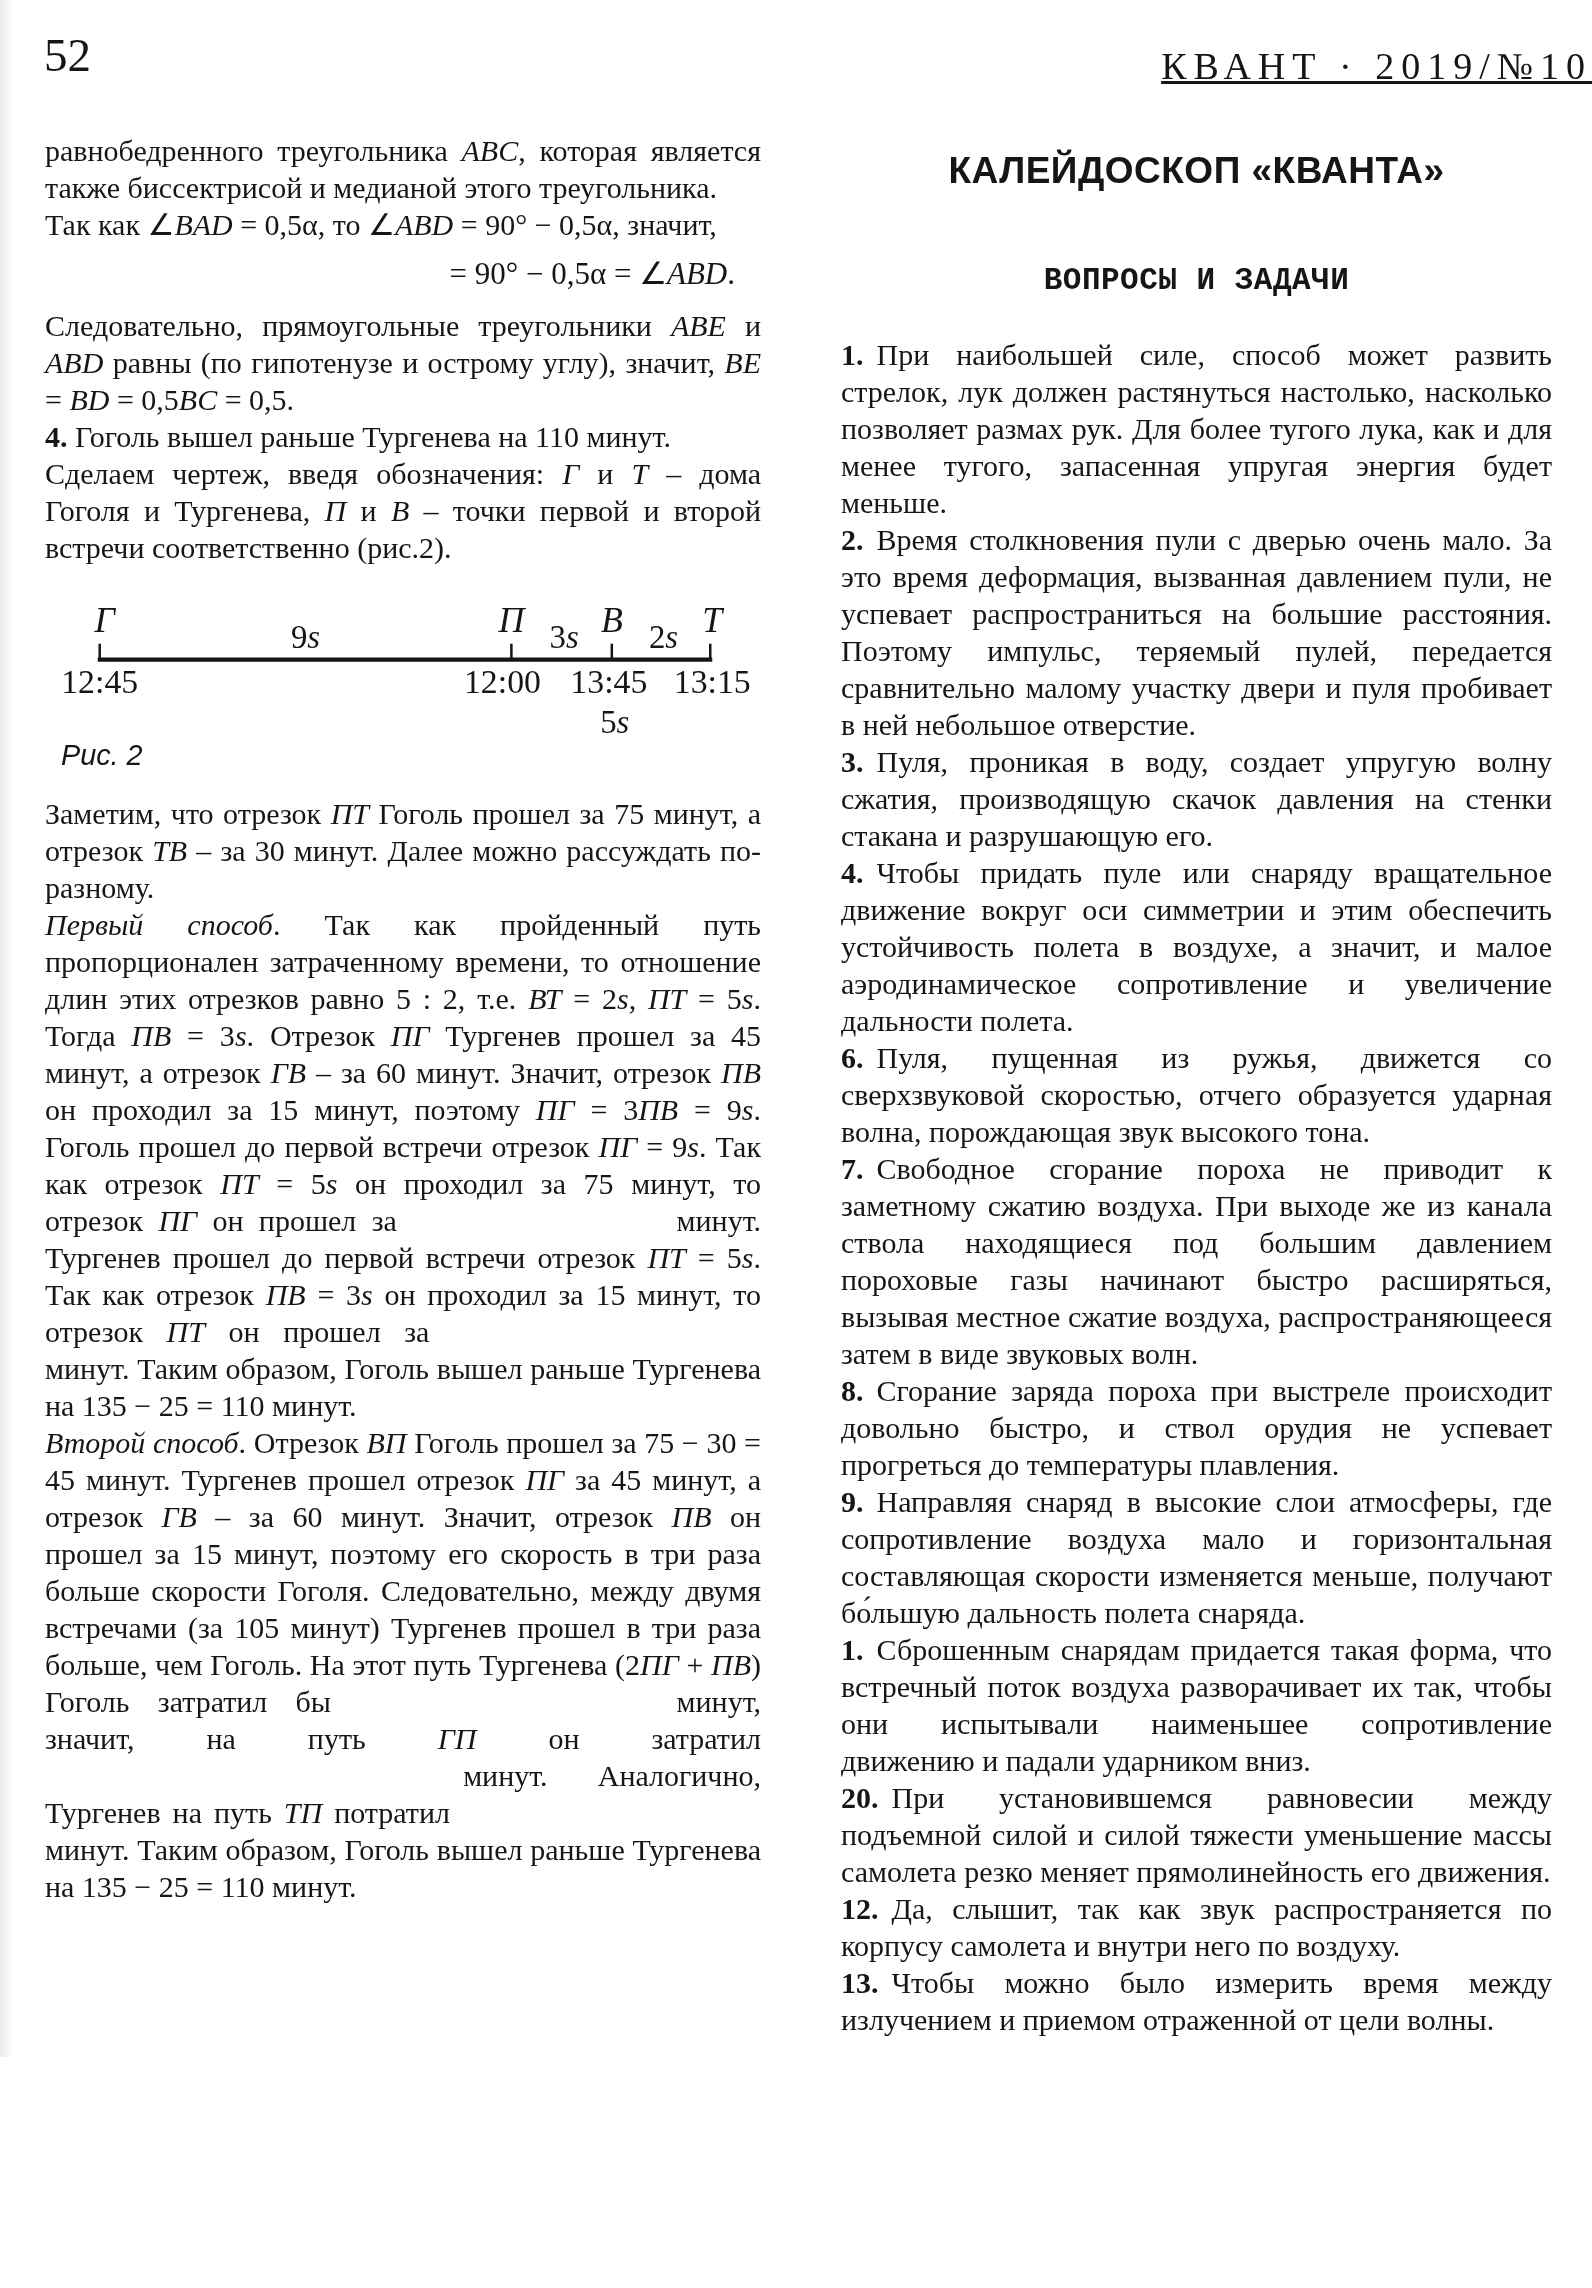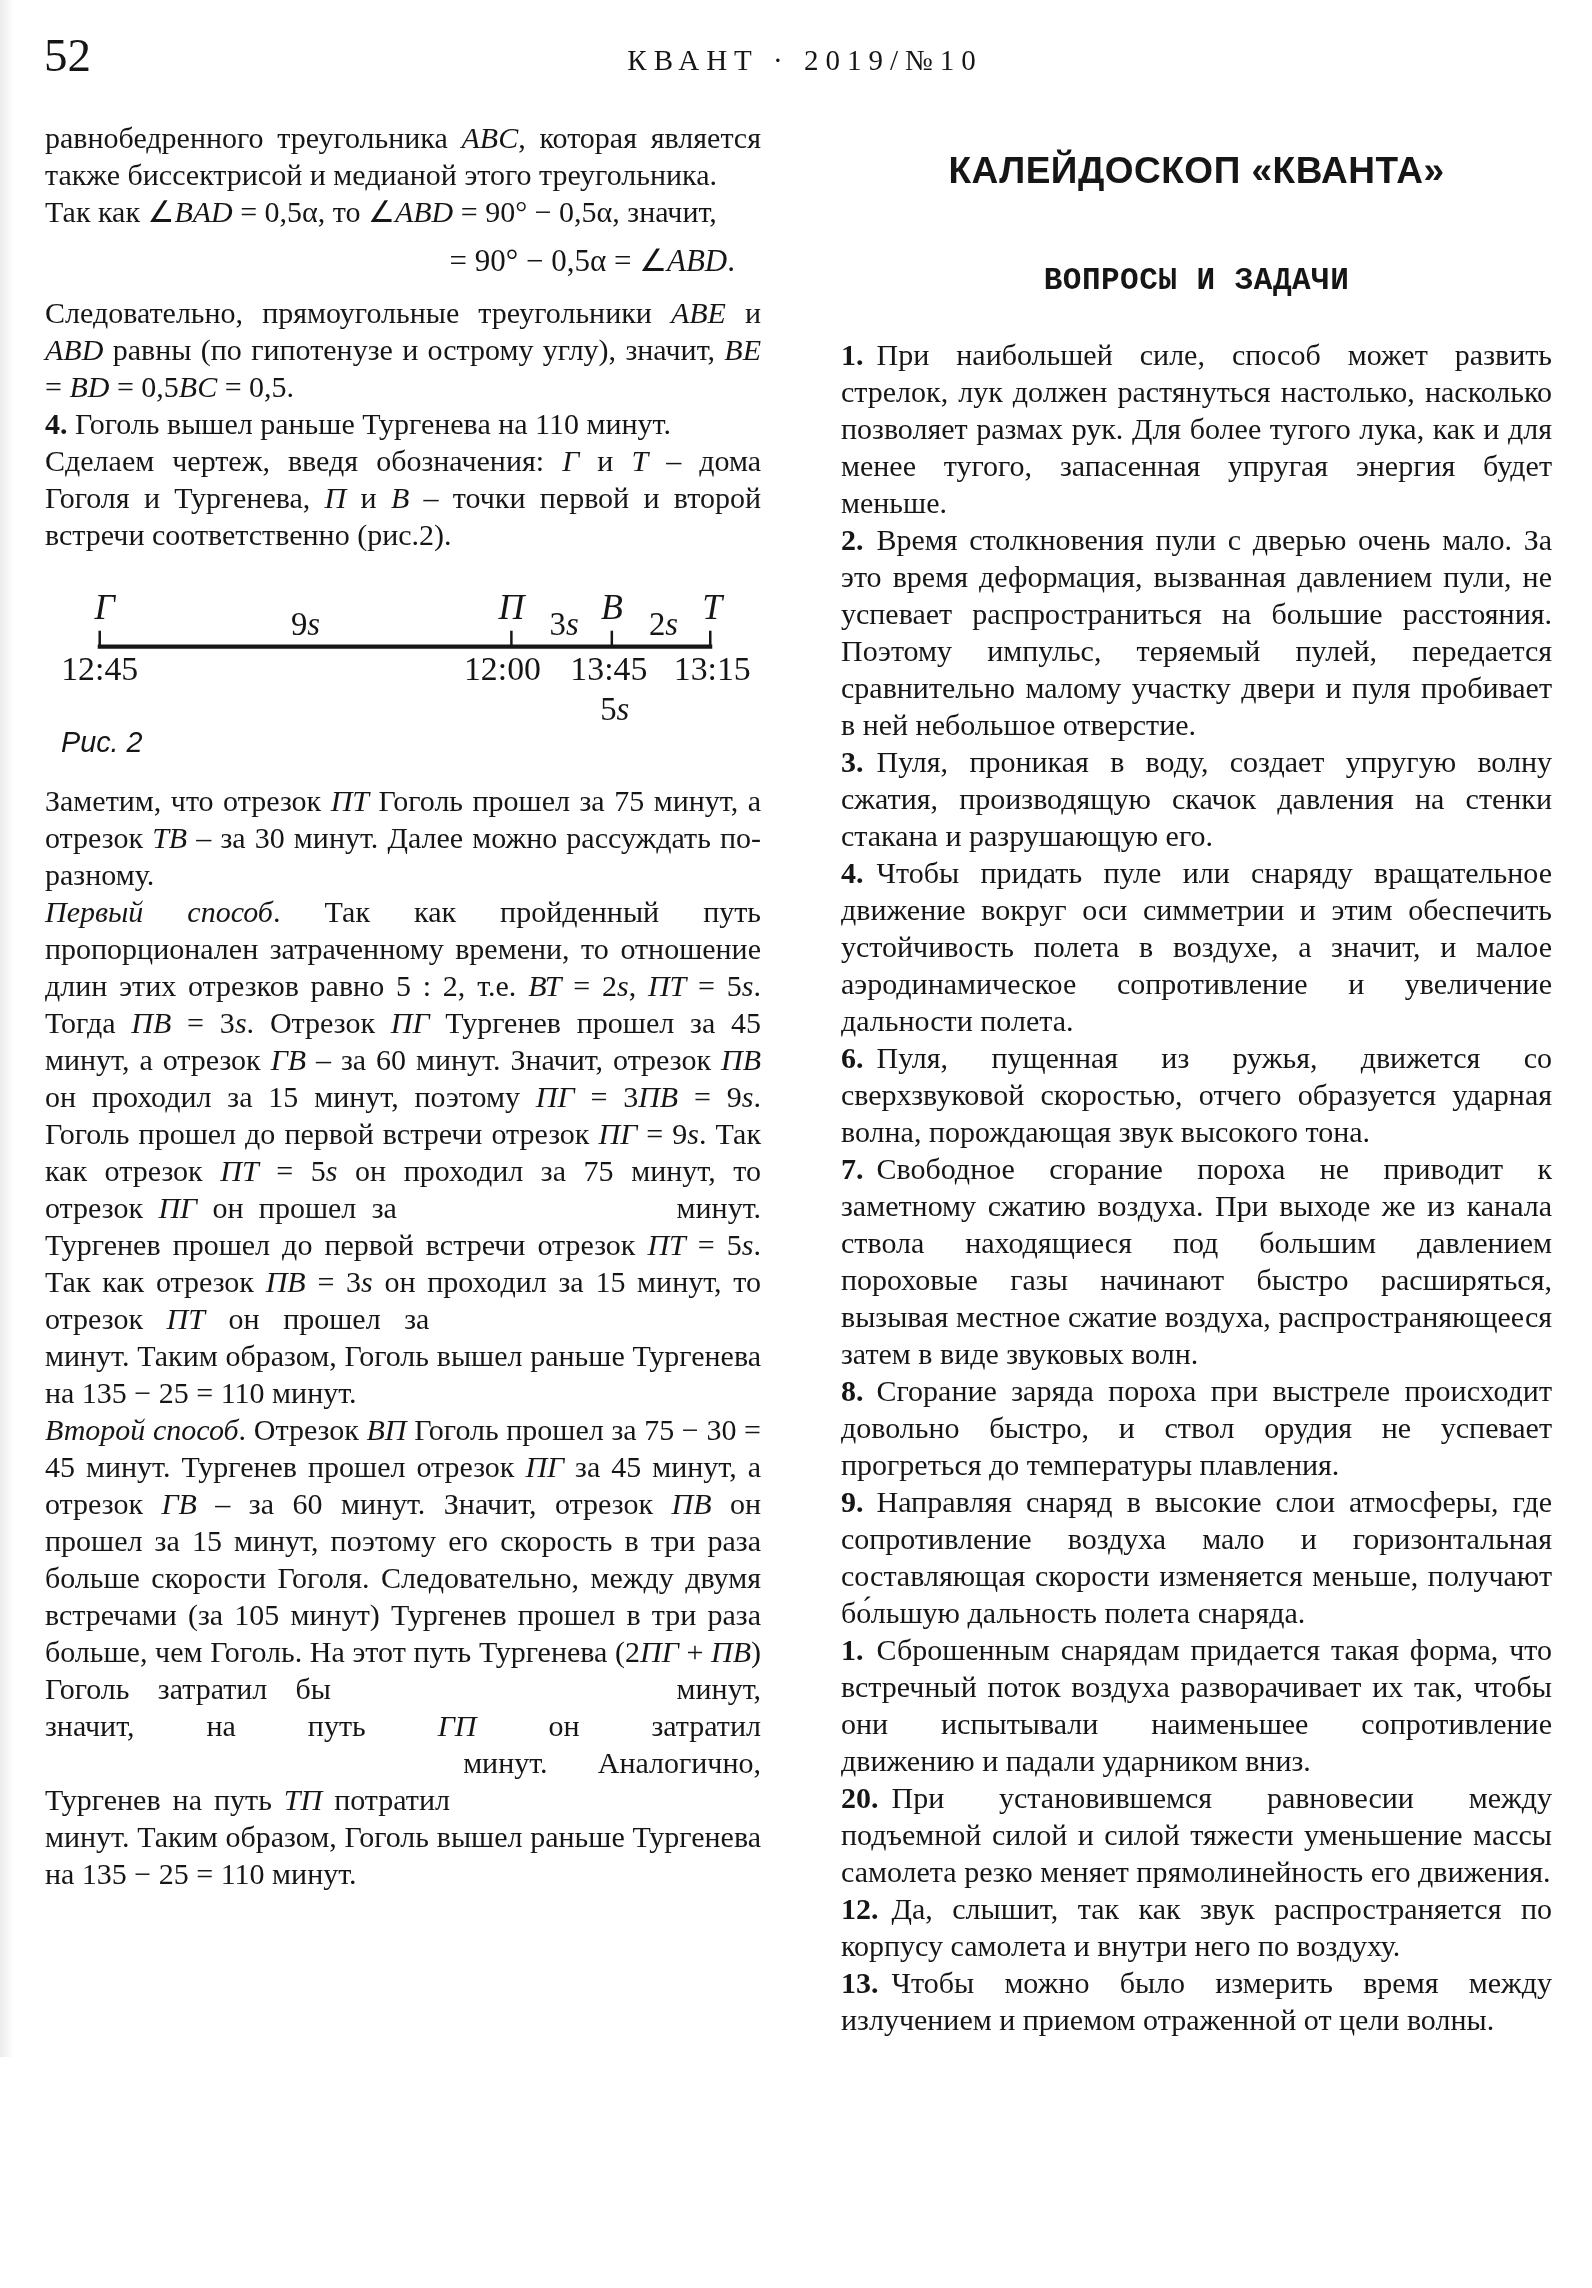--- a/index.html
+++ b/index.html
@@ -6,25 +6,25 @@
   .page {
     position:relative; width:1592px; height:2057px; background:#ffffff;
     color:#161616; font-family:"Liberation Serif", serif; overflow:hidden;
   }
   .page::before {
     content:""; position:absolute; left:0; top:0; width:14px; height:100%;
     background:linear-gradient(to right, #ececec, #ffffff); pointer-events:none;
   }
   .page-number { position:absolute; left:44px; top:28px; font-size:47px; }
   .journal-title {
-    position:absolute; left:0; right:0; top:44px; text-align:center;
-    font-size:29px; letter-spacing:7px; text-indent:18px; white-space:nowrap;
+    position:absolute; left:0; right:0; top:44px; text-align:right;
+    font-size:38px; letter-spacing:7px; text-indent:18px; white-space:nowrap;text-decoration:underline;
   }
   .col { position:absolute; }
-  .col-left  { left:45px;  top:119px; width:716px; }
+  .col-left  { left:45px;  top:132px; width:716px; }
   .col-right { left:841px; top:149px; width:711px; }
   .body-p {
     margin:0; font-size:30px; line-height:37px;
     text-align:justify; text-justify:inter-word;
   }
   .body-p i, .equation i { font-style:italic; }
   .equation { margin:11px 0 13px; font-size:31px; line-height:40px; }
   .eq-line1 { padding-left:22px; }
   .eq-line2 { text-align:right; padding-right:26px; }
   .figure { margin:28px 0 24px; }

